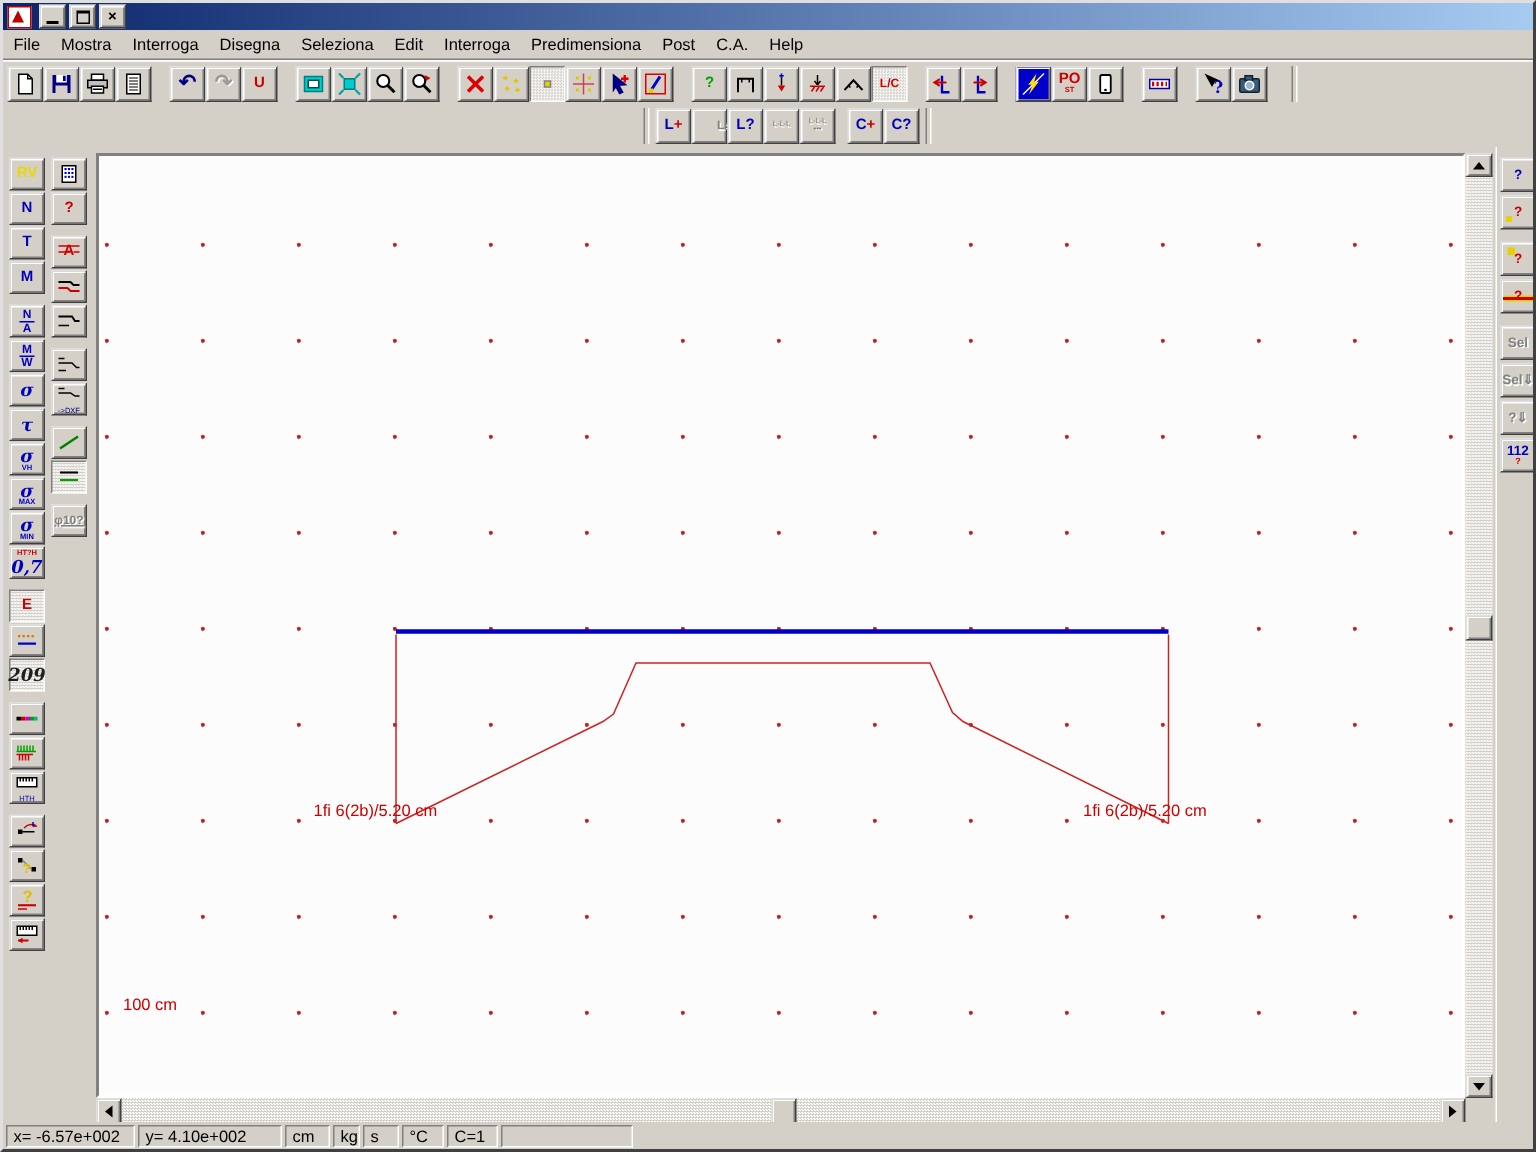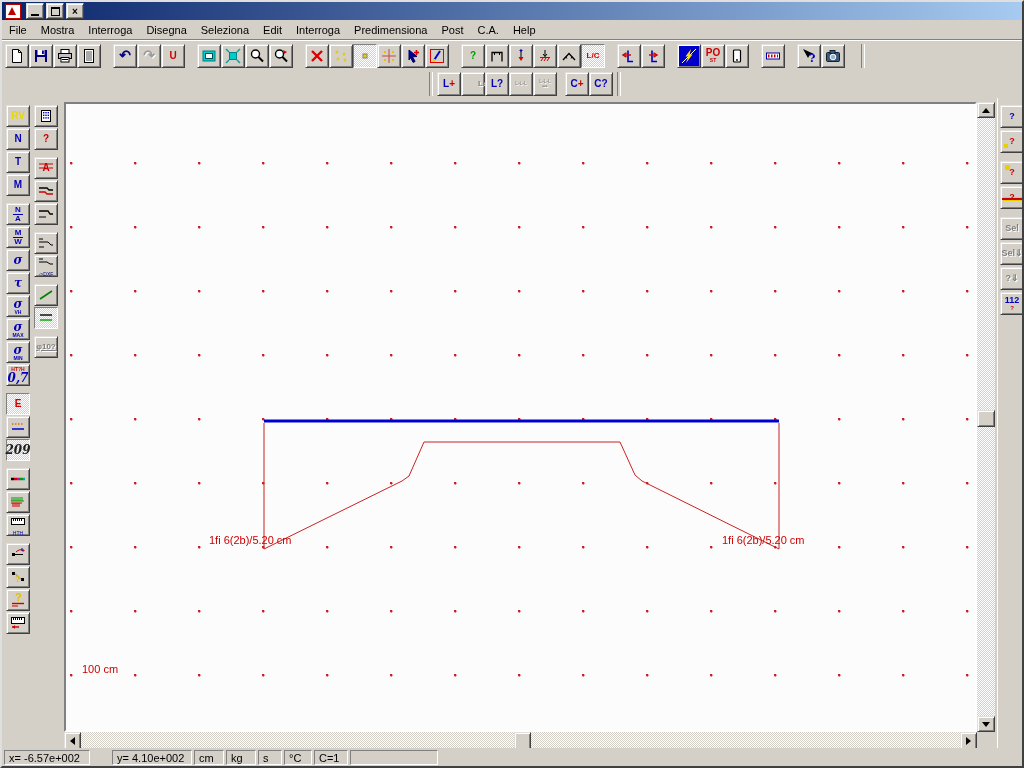--- a/index.html
+++ b/index.html
@@ -770,22 +770,22 @@
           <div class="tbtn raised">
             <span class="blabel" style="color: rgb(0, 0, 187);">112</span>
             <span class="bsub" style="color: rgb(204, 0, 0);">?</span>
           </div>
         </div>
     </div>
   </div>
 
   <div class="statusbar" id="statusbar">
       <div class="scell" style="width: 86px;">x= -6.57e+002</div>
-      <div class="scell" style="width: 80px; margin-left: 20px;">y= 4.10e+002</div>
+      <div class="scell" style="width: 96px;">y= 4.10e+002</div>
       <div class="scell" style="width: 30px;">cm</div>
-      <div class="scell" style="width: 30px;">kg</div>
+      <div class="scell" style="width: 18px;">kg</div>
       <div class="scell" style="width: 24px;">s</div>
       <div class="scell" style="width: 28px;">°C</div>
       <div class="scell" style="width: 34px;">C=1</div>
       <div class="scell" style="width: 88px;"></div>
     </div>
 
 </div>
 
 </body></html>

